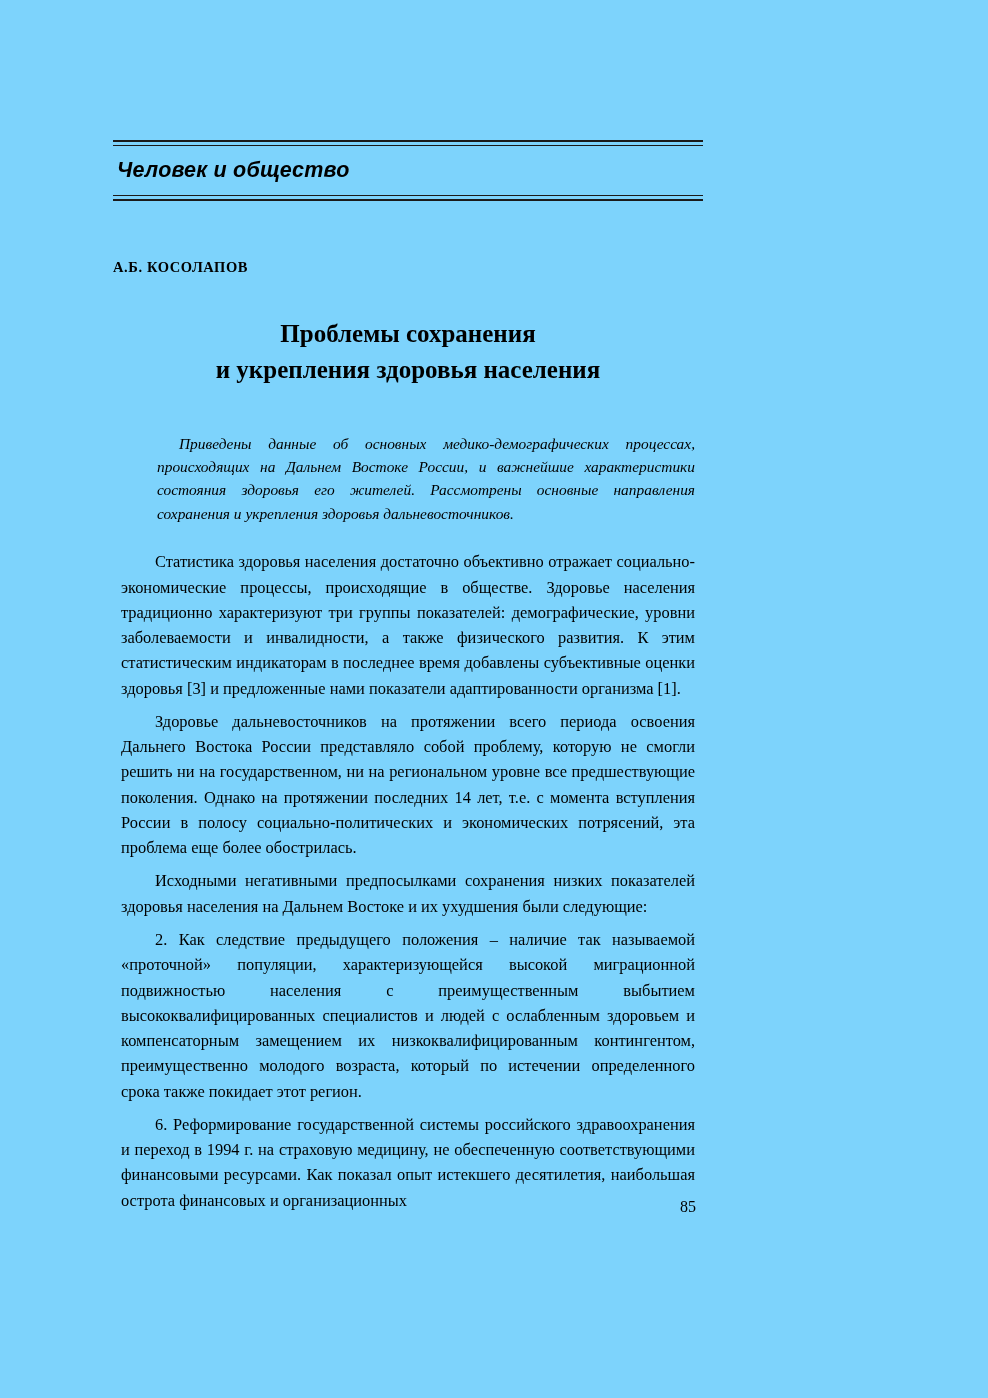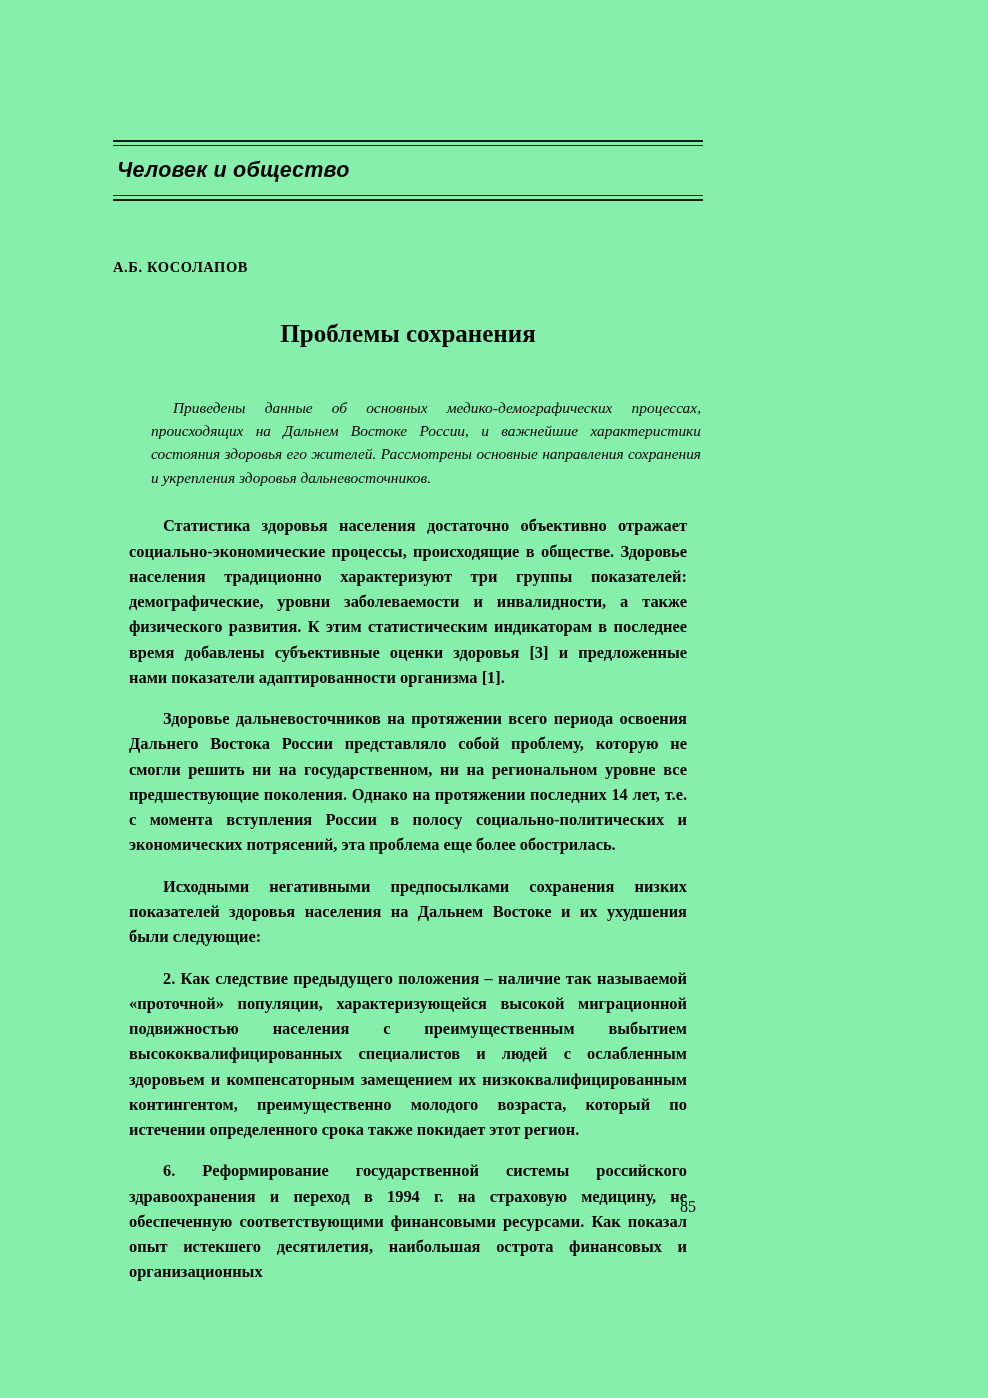--- a/index.html
+++ b/index.html
@@ -13,21 +13,21 @@
     position: relative;
     font-family: "Liberation Serif", serif;
     color: #000000;
     overflow: hidden;
   }
   .page {
     position: absolute;
     left: 0; top: 0;
     width: 988px;
     height: 1398px;
-    background: #86efac;
+    background: #7dd3fc;
   }
   .content {
     position: absolute;
     left: 113px;
     top: 140px;
     width: 590px;
   }
 
   
   .runhead-rule-top {
@@ -71,34 +71,33 @@
 
   .abstract {
     font-style: italic;
     font-size: 15.4px;
     line-height: 1.52;
     text-align: justify;
     margin-top: 44px;
     padding-left: 36px;
   }
   .abstract p {
-    margin: 2px;
+    margin: 8px;
     text-indent: 22px;
   }
 
   .body-text {
     margin-top: 24px;
     font-size: 16.4px;
     line-height: 1.54;
     text-align: justify;
   }
   .body-text p {
-    margin: 16px;
+    margin: 8px;
     text-indent: 34px;
-    font-weight: bold;
   }
 
   .page-number {
     position: absolute;
     left: 106px;
     top: 1198px;
     width: 590px;
     text-align: right;
     font-size: 16px;
     font-family: "Liberation Serif", serif;
@@ -111,20 +110,21 @@
   <div class="content">
 
     <div class="runhead-rule-top"></div>
     <div class="runhead-text">Человек и общество</div>
     <div class="runhead-rule-bottom"></div>
 
     <div class="author">А.Б. КОСОЛАПОВ</div>
 
     <div class="title">
       <div>Проблемы сохранения</div>
+      <div>и укрепления здоровья населения</div>
     </div>
 
     <div class="abstract">
       <p>Приведены данные об основных медико-демографических процессах, происходящих на Дальнем Востоке России, и важнейшие характеристики состояния здоровья его жителей. Рассмотрены основные направления сохранения и укрепления здоровья дальневосточников.</p>
     </div>
 
     <div class="body-text">
       <p>Статистика здоровья населения достаточно объективно отражает социально-экономические процессы, происходящие в обществе. Здоровье населения традиционно характеризуют три группы показателей: демографические, уровни заболеваемости и инвалидности, а также физического развития. К этим статистическим индикаторам в последнее время добавлены субъективные оценки здоровья [3] и предложенные нами показатели адаптированности организма [1].</p>
       <p>Здоровье дальневосточников на протяжении всего периода освоения Дальнего Востока России представляло собой проблему, которую не смогли решить ни на государственном, ни на региональном уровне все предшествующие поколения. Однако на протяжении последних 14 лет, т.е. с момента вступления России в полосу социально-политических и экономических потрясений, эта проблема еще более обострилась.</p>
       <p>Исходными негативными предпосылками сохранения низких показателей здоровья населения на Дальнем Востоке и их ухудшения были следующие:</p>

